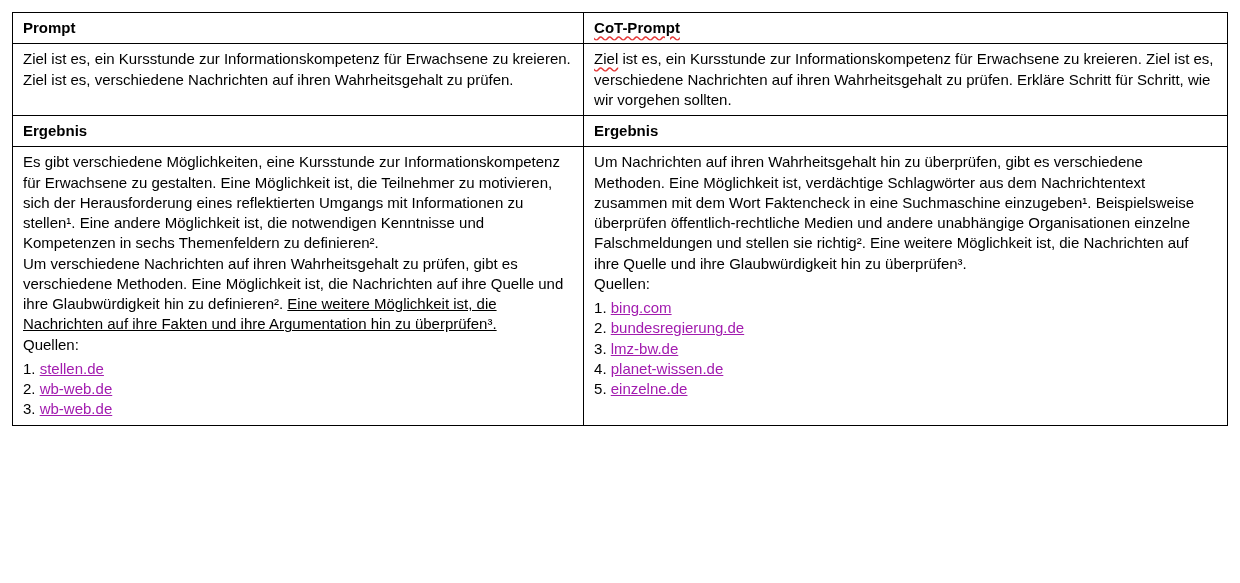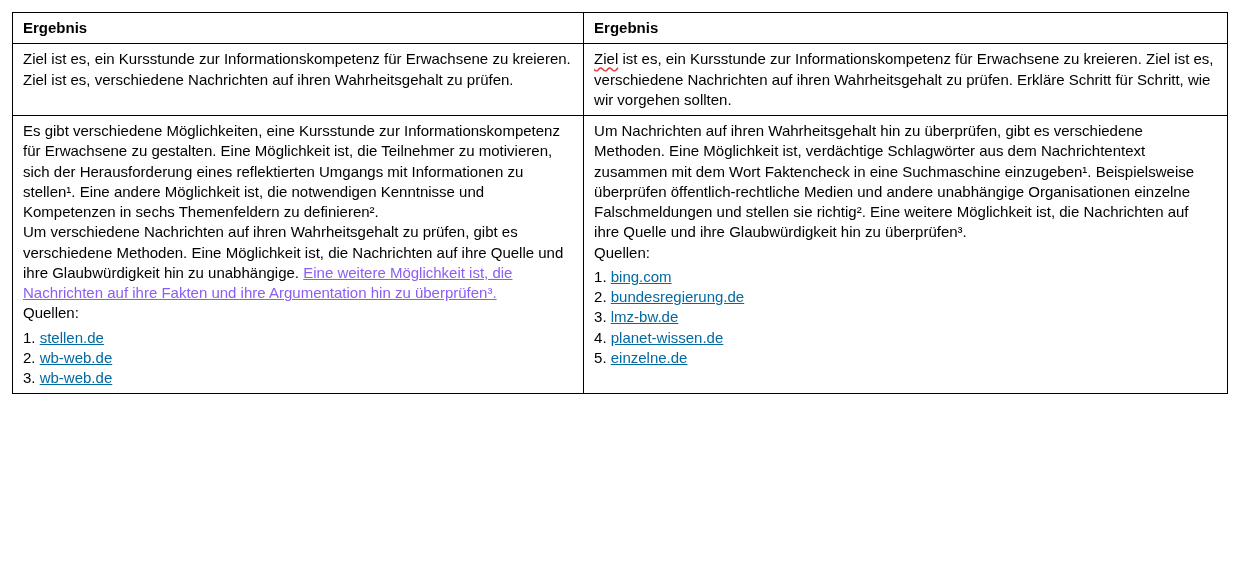--- a/index.html
+++ b/index.html
@@ -27,74 +27,80 @@
     .header-cell {
       font-weight: bold;
     }
     .squiggle {
       text-decoration: underline;
       text-decoration-style: wavy;
       text-decoration-color: #e43838;
       text-underline-offset: 2px;
     }
     a {
-      color: #0369a1;
+      color: #a21caf;
       text-decoration: underline;
     }
     .quellen-label {
       margin-top: 8px;
     }
     .para {
       margin: 0;
     }
     .sources {
       margin-top: 4px;
     }
     .sources div {
       line-height: 1.35;
     }
     .left-result p + p {
       
     }
     .linked-sentence {
-      color: #8b5cf6;
+      color: #000000;
       text-decoration: underline;
     }
     .col-left {
       width: 47%;
     }
     .col-right {
       width: 53%;
     }
   </style>
 </head>
 <body>
 
 <table>
   <colgroup>
     <col class="col-left">
     <col class="col-right">
   </colgroup>
   <tbody>
-  <tr>
-    <td class="header-cell">Ergebnis</td>
-    <td class="header-cell">Ergebnis</td>
+      <tr>
+    <td class="header-cell">Prompt</td>
+    <td class="header-cell">
+      <span class="squiggle">CoT-Prompt</span>
+    </td>
   </tr>
   <tr>
     <td>
       <p class="para">Ziel ist es, ein Kursstunde zur Informationskompetenz für Erwachsene zu kreieren. Ziel ist es, verschiedene Nachrichten auf ihren Wahrheitsgehalt zu prüfen.</p>
     </td>
     <td>
       <p class="para"><span class="squiggle">Ziel</span><span> ist es, ein Kursstunde zur Informationskompetenz für Erwachsene zu kreieren. Ziel ist es, verschiedene Nachrichten auf ihren Wahrheitsgehalt zu prüfen. Erkläre Schritt für Schritt, wie wir vorgehen sollten.</span></p>
     </td>
   </tr>
   <tr>
+    <td class="header-cell">Ergebnis</td>
+    <td class="header-cell">Ergebnis</td>
+  </tr>
+  <tr>
     <td class="left-result">
       <p class="para">Es gibt verschiedene Möglichkeiten, eine Kursstunde zur Informationskompetenz für Erwachsene zu gestalten. Eine Möglichkeit ist, die Teilnehmer zu motivieren, sich der Herausforderung eines reflektierten Umgangs mit Informationen zu stellen¹. Eine andere Möglichkeit ist, die notwendigen Kenntnisse und Kompetenzen in sechs Themenfeldern zu definieren².</p>
-      <p class="para"><span>Um verschiedene Nachrichten auf ihren Wahrheitsgehalt zu prüfen, gibt es verschiedene Methoden. Eine Möglichkeit ist, die Nachrichten auf ihre Quelle und ihre Glaubwürdigkeit hin zu unabhängige. </span><a href="#" class="linked-sentence">Eine weitere Möglichkeit ist, die Nachrichten auf ihre Fakten und ihre Argumentation hin zu überprüfen³.</a></p>
+      <p class="para"><span>Um verschiedene Nachrichten auf ihren Wahrheitsgehalt zu prüfen, gibt es verschiedene Methoden. Eine Möglichkeit ist, die Nachrichten auf ihre Quelle und ihre Glaubwürdigkeit hin zu definieren². </span><a href="#" class="linked-sentence">Eine weitere Möglichkeit ist, die Nachrichten auf ihre Fakten und ihre Argumentation hin zu überprüfen³.</a></p>
       <p class="para">Quellen:</p>
       <div class="sources" id="sources-left">
             <div><span>1. </span><a href="#">stellen.de</a></div>
             <div><span>2. </span><a href="#">wb-web.de</a></div>
             <div><span>3. </span><a href="#">wb-web.de</a></div>
           </div>
     </td>
     <td>
       <p class="para">Um Nachrichten auf ihren Wahrheitsgehalt hin zu überprüfen, gibt es verschiedene Methoden. Eine Möglichkeit ist, verdächtige Schlagwörter aus dem Nachrichtentext zusammen mit dem Wort Faktencheck in eine Suchmaschine einzugeben¹. Beispielsweise überprüfen öffentlich-rechtliche Medien und andere unabhängige Organisationen einzelne Falschmeldungen und stellen sie richtig². Eine weitere Möglichkeit ist, die Nachrichten auf ihre Quelle und ihre Glaubwürdigkeit hin zu überprüfen³.</p>
       <p class="para quellen-label">Quellen:</p>

